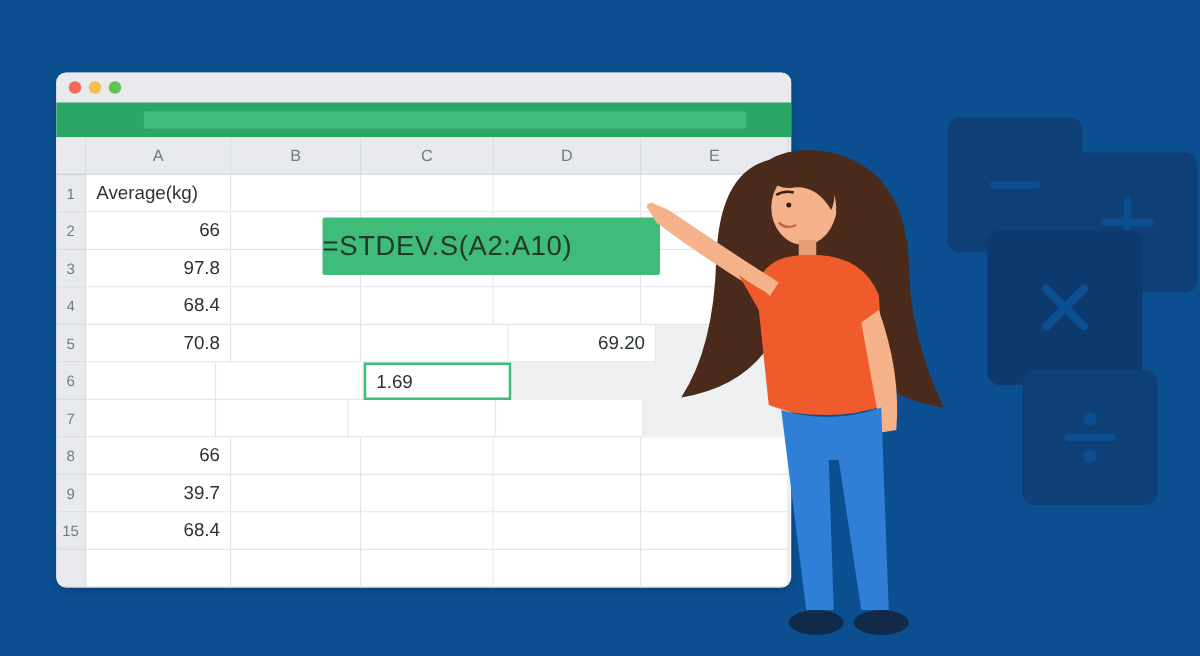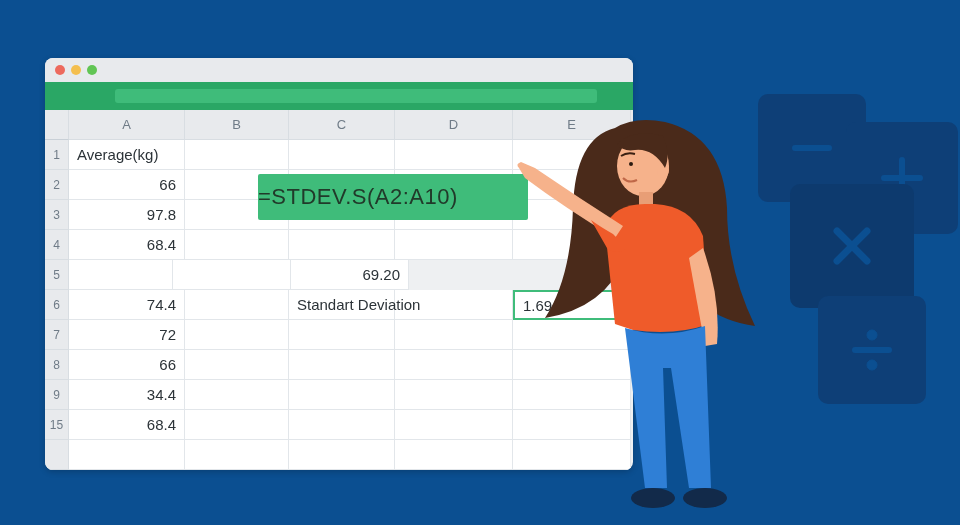--- a/index.html
+++ b/index.html
@@ -215,51 +215,49 @@
     <div class="row">
       <div class="rownum">4</div>
       <div class="cell right col-a">68.4</div>
       <div class="cell col-b"></div>
       <div class="cell col-c"></div>
       <div class="cell col-d"></div>
       <div class="cell col-e"></div>
     </div>
     <div class="row">
       <div class="rownum">5</div>
+      <div class="cell right col-a">70.8</div>
       <div class="cell col-b"></div>
       <div class="cell col-d"></div>
       <div class="cell right col-e">69.20</div>
     </div>
     <div class="row">
       <div class="rownum">6</div>
-      <div class="cell right col-a">74.4</div>
-      <div class="cell col-b"></div>
-      <div class="cell left col-c" style="white-space:nowrap;overflow:visible;z-index:2">Standart Deviation</div>
+      <div class="cell col-b"></div>
       <div class="cell col-d"></div>
       <div class="cell left col-e selected-cell">1.69</div>
     </div>
     <div class="row">
       <div class="rownum">7</div>
-      <div class="cell right col-a">72</div>
       <div class="cell col-b"></div>
       <div class="cell col-c"></div>
       <div class="cell col-d"></div>
       <div class="cell col-e"></div>
     </div>
     <div class="row">
       <div class="rownum">8</div>
       <div class="cell right col-a">66</div>
       <div class="cell col-b"></div>
       <div class="cell col-c"></div>
       <div class="cell col-d"></div>
       <div class="cell col-e"></div>
     </div>
     <div class="row">
       <div class="rownum">9</div>
-      <div class="cell right col-a">34.4</div>
+      <div class="cell right col-a">39.7</div>
       <div class="cell col-b"></div>
       <div class="cell col-c"></div>
       <div class="cell col-d"></div>
       <div class="cell col-e"></div>
     </div>
     <div class="row">
       <div class="rownum">15</div>
       <div class="cell right col-a">68.4</div>
       <div class="cell col-b"></div>
       <div class="cell col-c"></div>

